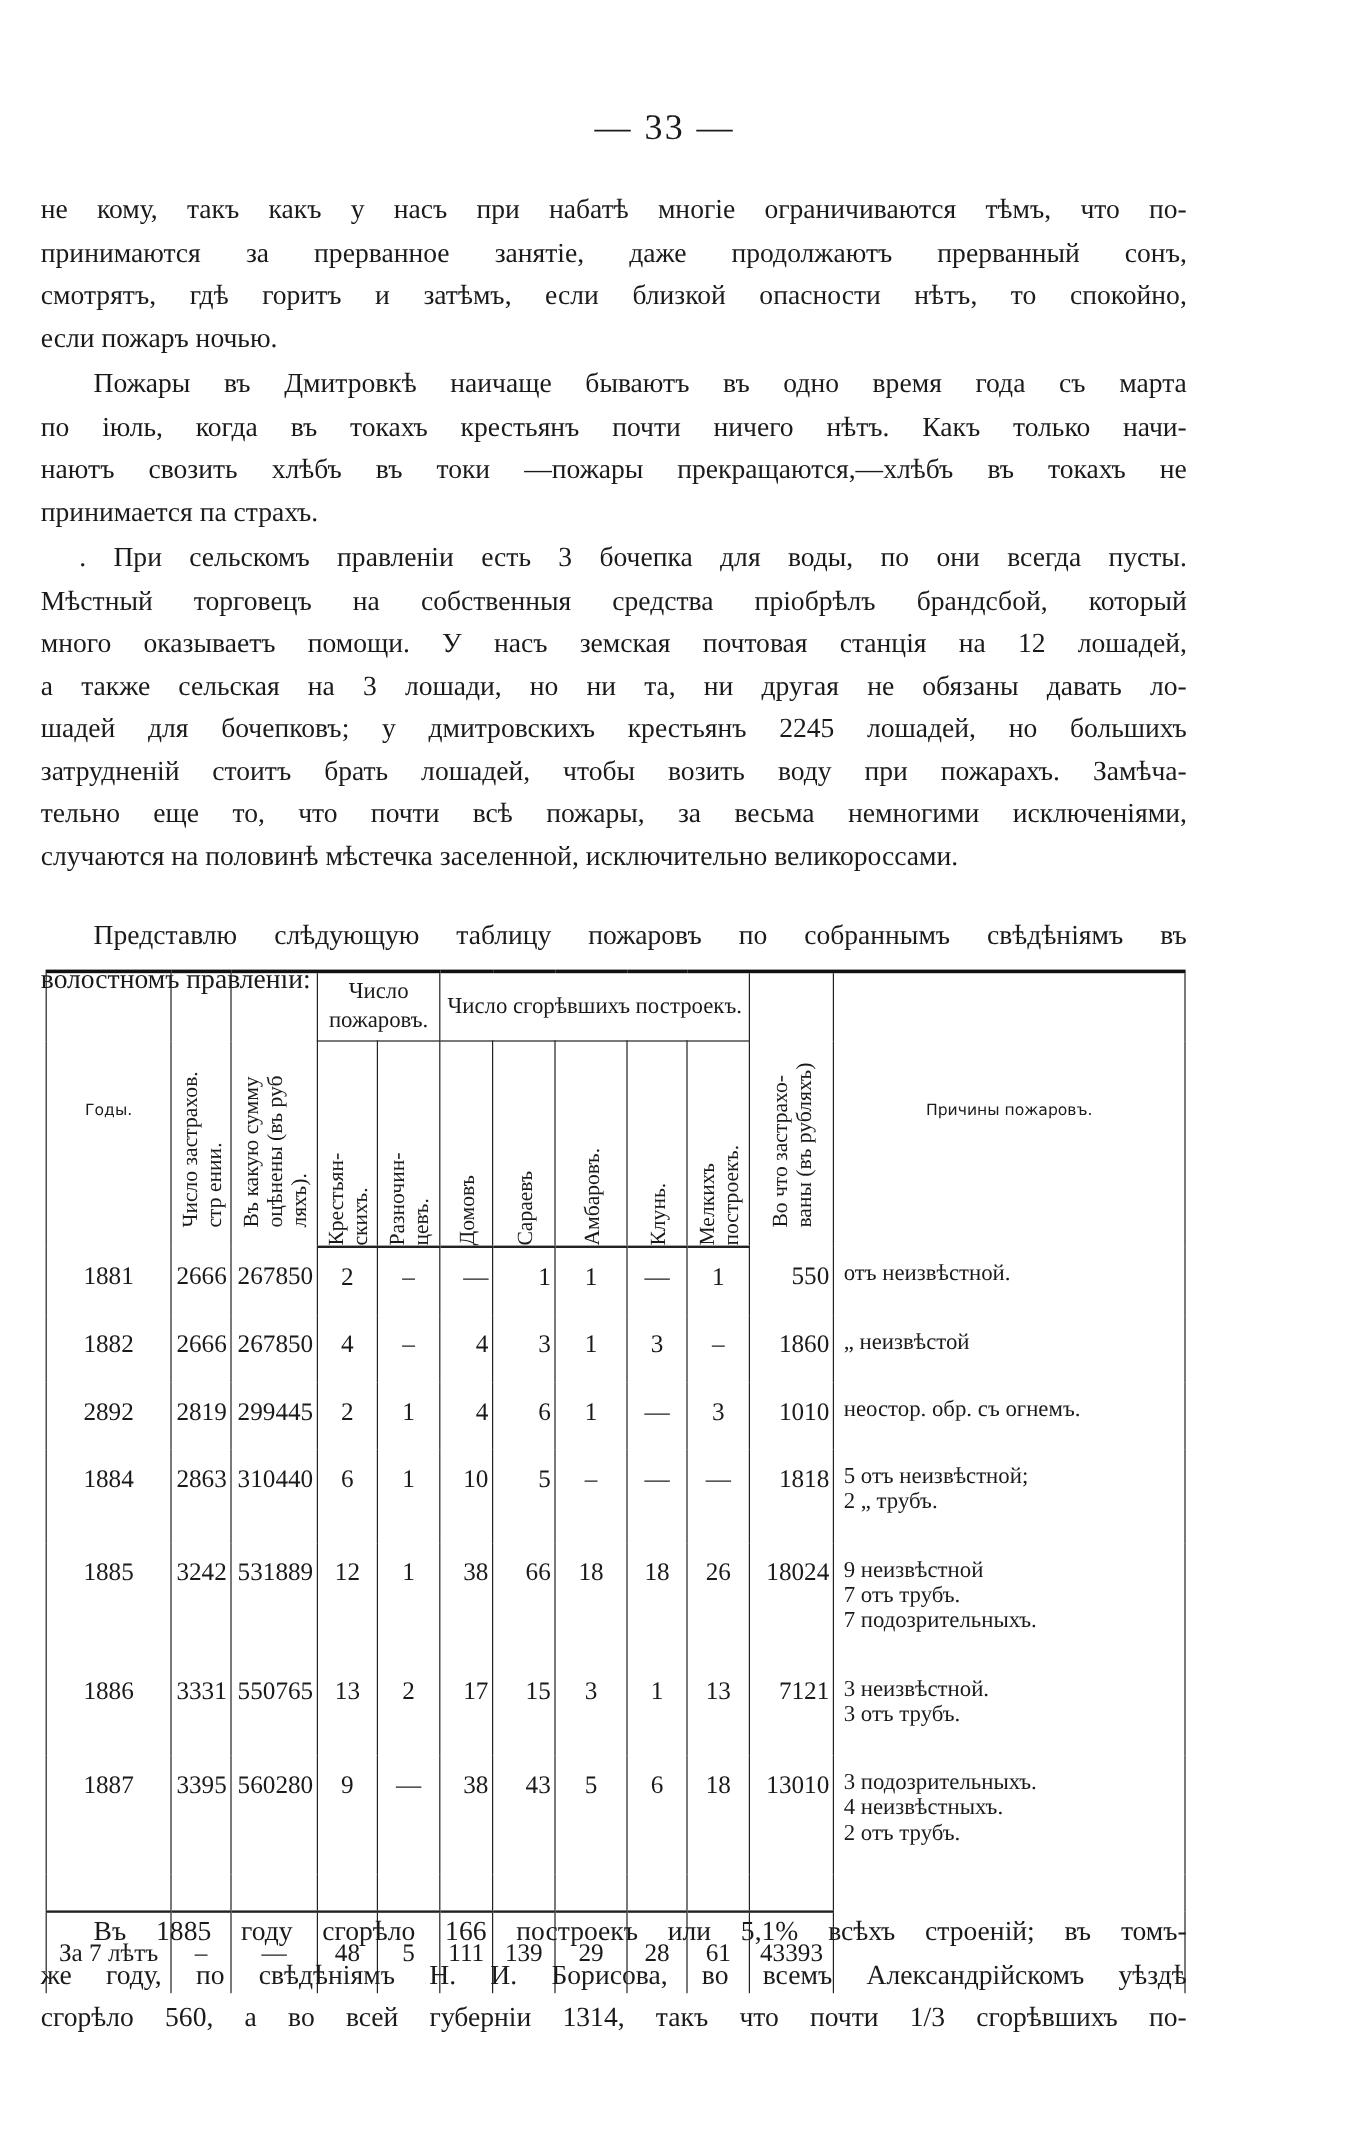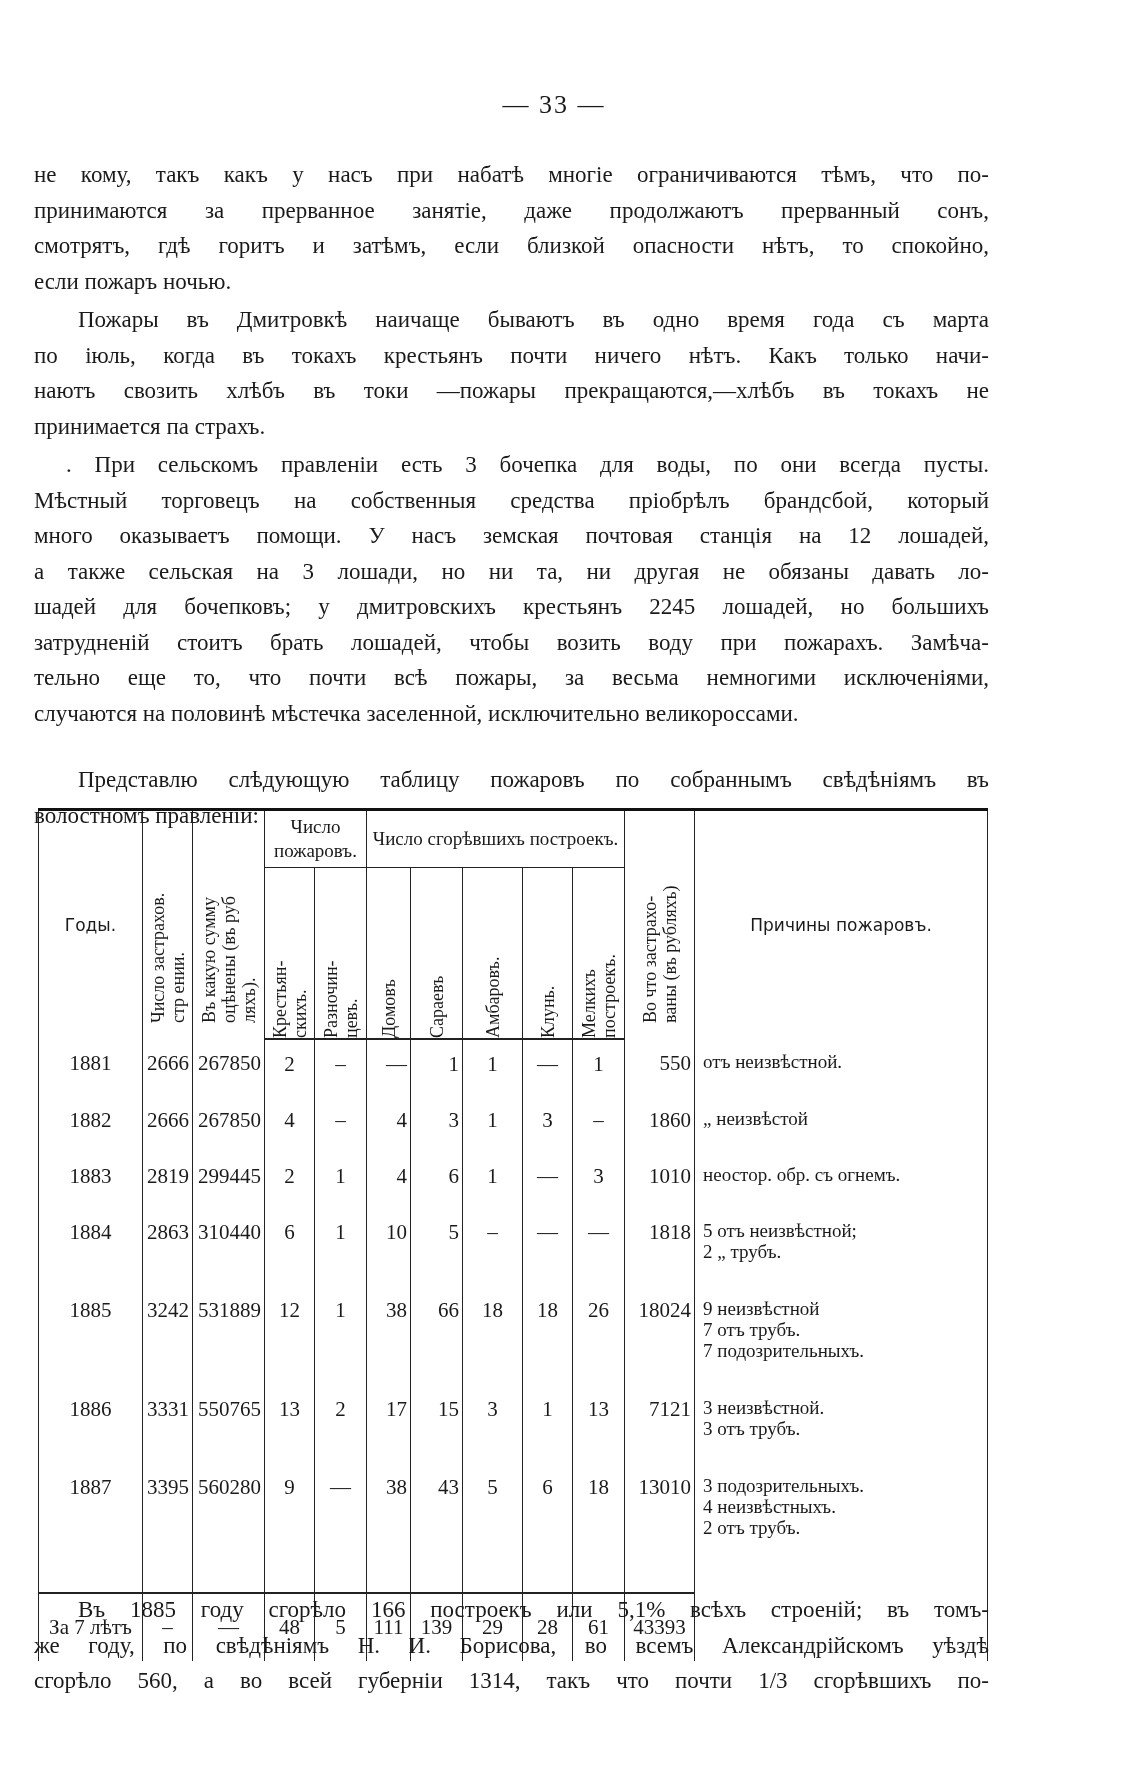--- a/index.html
+++ b/index.html
@@ -2,21 +2,21 @@
 <html><head>
 <meta charset="utf-8">
 <style>
   html, body { margin: 0; padding: 0; background: #ffffff; }
   body {
     width: 1140px; height: 1791px; position: relative; overflow: hidden;
     font-family: "Liberation Serif", "DejaVu Serif", serif; color: #1a1a1a;
   }
   .page-number {
     position: absolute; top: 90px; left: 0; width: 1108px; text-align: center;
-    font-size: 26px; letter-spacing: 2px;
+    font-size: 30px; letter-spacing: 2px;
   }
   .para {
     position: absolute; left: 34px; width: 955px;
     font-size: 23px; line-height: 35.5px; text-align: justify;
     margin: 0;
   }
   .para .line { display: block; white-space: nowrap; text-align-last: justify; text-align: justify; }
   .para .line.last { text-align-last: left; }
   .indent { padding-left: 44px; }
 
@@ -25,21 +25,21 @@
     position: absolute; left: 38px; top: 808px; width: 950px;
     border-collapse: collapse; font-size: 21px; table-layout: fixed;
   }
   .fire-table th, .fire-table td {
     border-left: 1.5px solid #222; border-right: 1.5px solid #222;
     padding: 0; vertical-align: middle;
   }
   .fire-table thead tr:first-child th { border-top: 3px solid #111; }
   .fire-table thead tr:last-child th { border-bottom: 2px solid #222; }
   .fire-table th { font-weight: normal; }
-  .th-bold { font-family: "DejaVu Sans", sans-serif; font-weight: bold; font-size: 17px; margin-left: 32px; }
+  .th-bold { font-family: "DejaVu Sans", sans-serif; font-weight: bold; font-size: 13px; margin-left: 32px; }
   .group-head { text-align: center; font-weight: bold; font-size: 19px; line-height: 24px; padding: 4px 2px !important; border-bottom: 1.5px solid #222 !important; }
   .vert {
     writing-mode: vertical-rl; transform: rotate(180deg);
     font-size: 18px; line-height: 20px; text-align: left; height: 170px; margin: 0 auto;
     white-space: nowrap;
   }
   .vert.tall { height: 196px; }
   .fire-table td { text-align: right; padding: 0 3px; height: 44px; }
   .fire-table td.year { text-align: center; }
   .fire-table td.center { text-align: center; }
@@ -186,21 +186,21 @@
         <td style="height: 44px; vertical-align: top; padding-top: 12px;">3</td>
         <td class="center" style="height: 44px; vertical-align: top; padding-top: 12px;">1</td>
         <td class="center" style="height: 44px; vertical-align: top; padding-top: 12px;">3</td>
         <td class="center" style="height: 44px; vertical-align: top; padding-top: 12px;">–</td>
         <td style="height: 44px; vertical-align: top; padding-top: 12px;">1860</td>
         <td class="cause" style="height: 44px;">
           <span class="cause-line">„ неизвѣстой</span>
         </td>
       </tr>
       <tr>
-        <td class="year" style="height: 44px; vertical-align: top; padding-top: 12px;">1883</td>
+        <td class="year" style="height: 44px; vertical-align: top; padding-top: 12px;">2892</td>
         <td style="height: 44px; vertical-align: top; padding-top: 12px;">2819</td>
         <td style="height: 44px; vertical-align: top; padding-top: 12px;">299445</td>
         <td class="center" style="height: 44px; vertical-align: top; padding-top: 12px;">2</td>
         <td class="center" style="height: 44px; vertical-align: top; padding-top: 12px;">1</td>
         <td style="height: 44px; vertical-align: top; padding-top: 12px;">4</td>
         <td style="height: 44px; vertical-align: top; padding-top: 12px;">6</td>
         <td class="center" style="height: 44px; vertical-align: top; padding-top: 12px;">1</td>
         <td class="center" style="height: 44px; vertical-align: top; padding-top: 12px;">—</td>
         <td class="center" style="height: 44px; vertical-align: top; padding-top: 12px;">3</td>
         <td style="height: 44px; vertical-align: top; padding-top: 12px;">1010</td>

